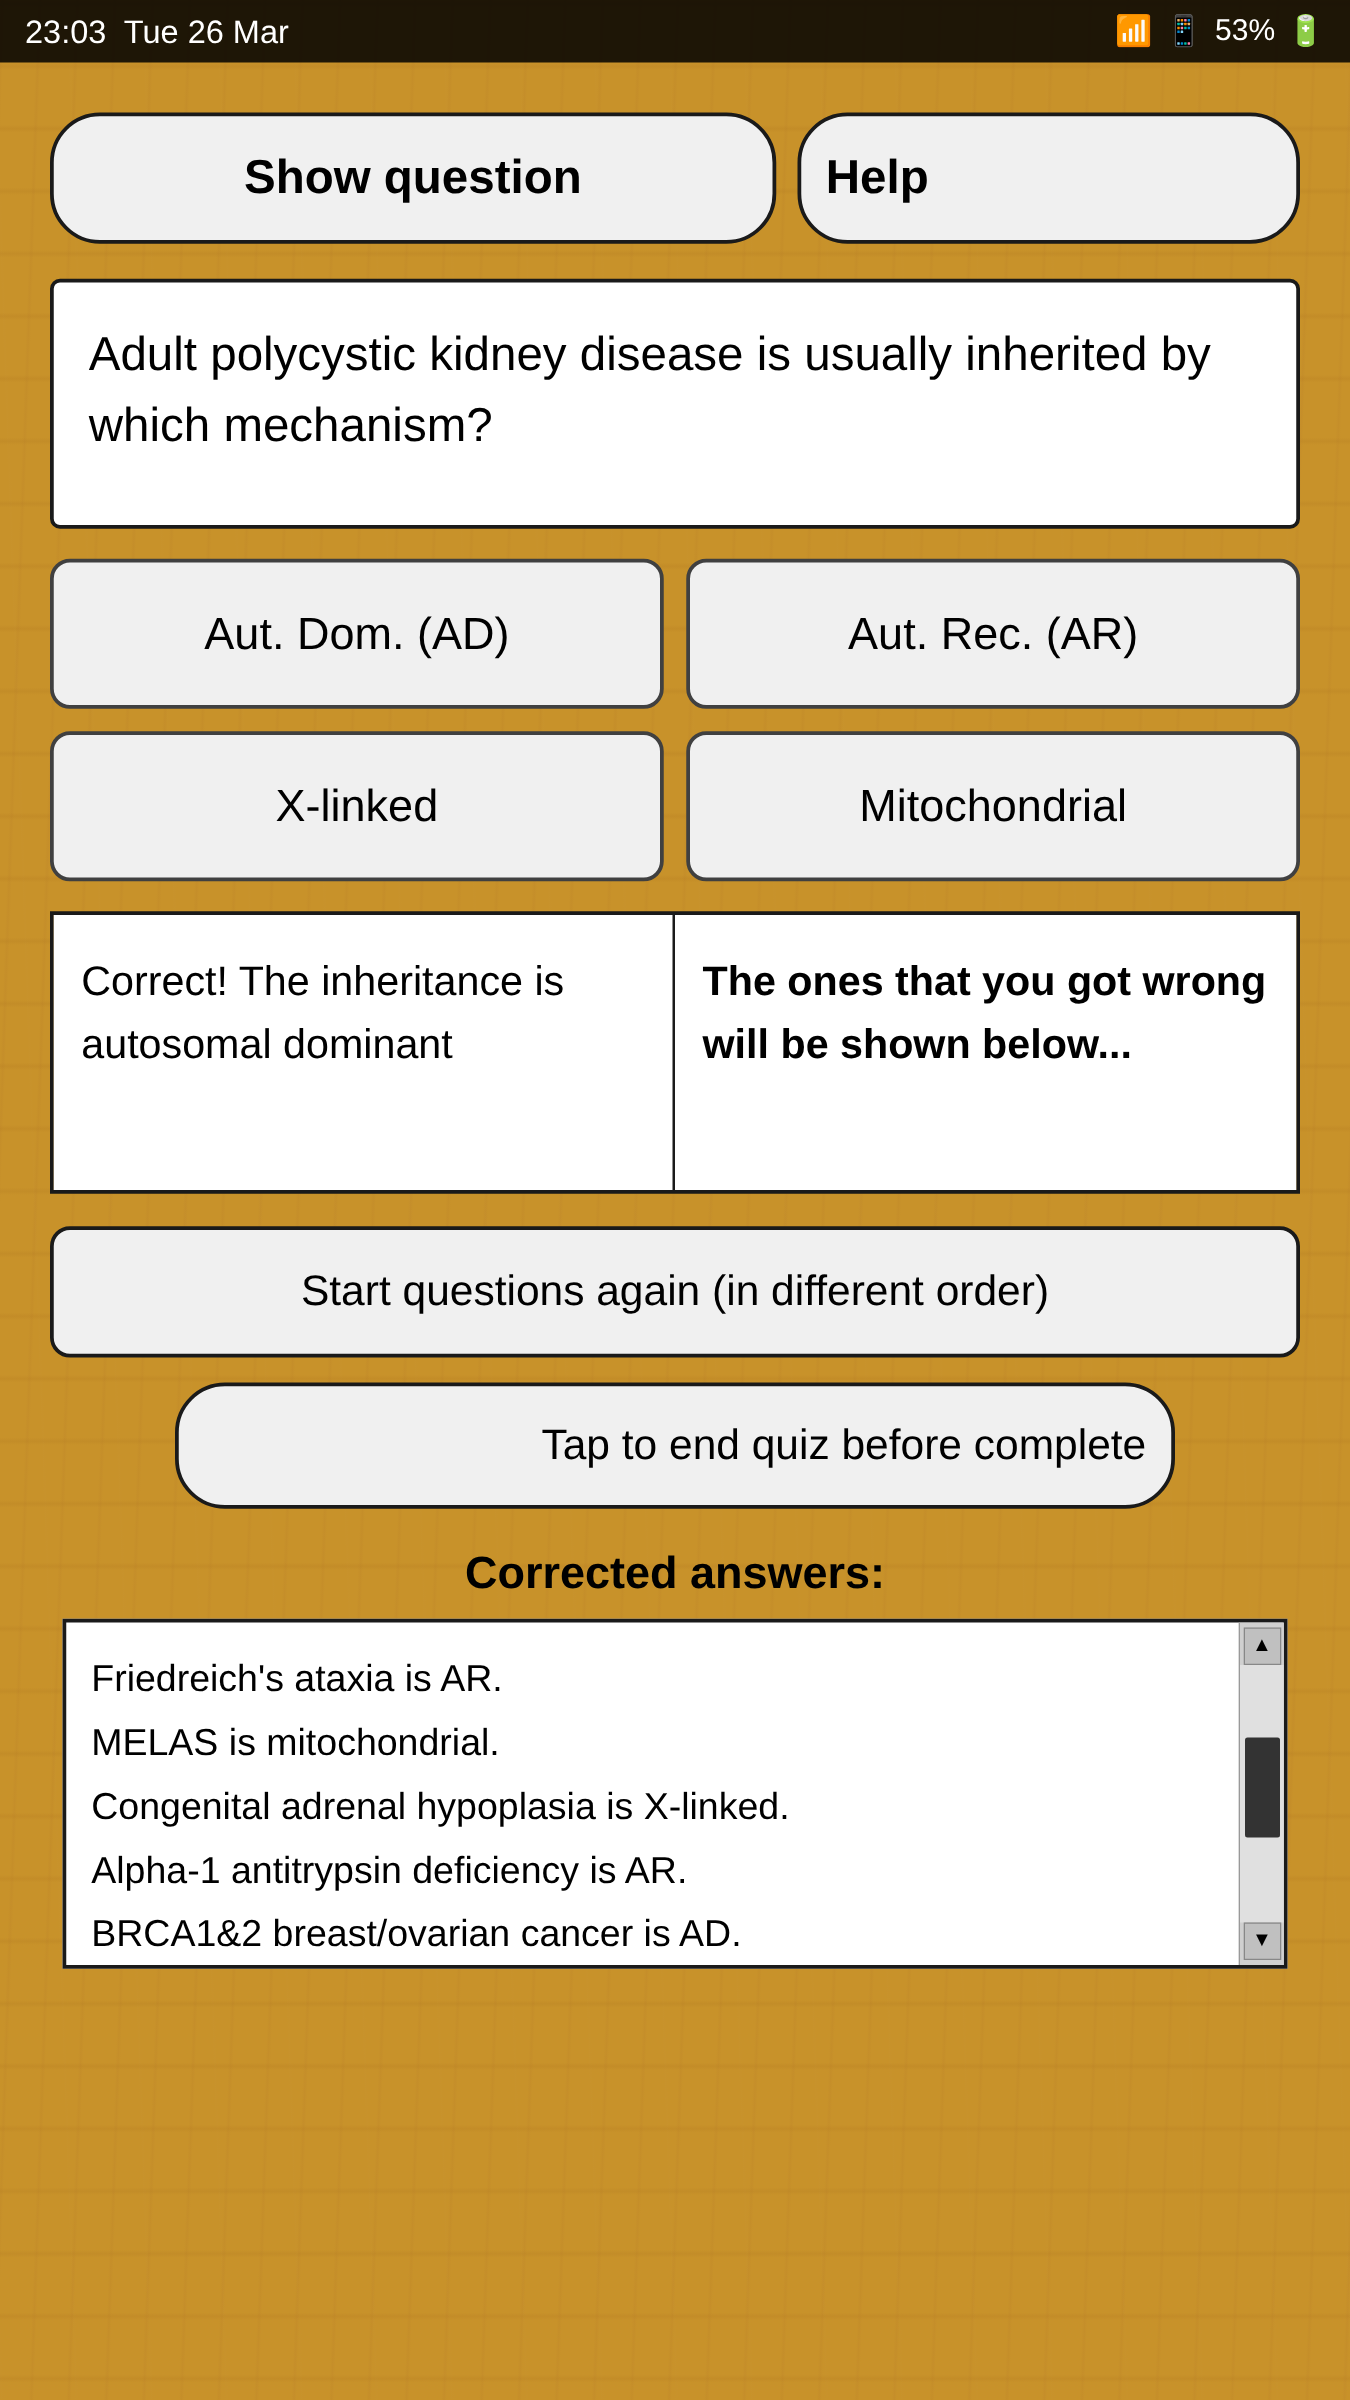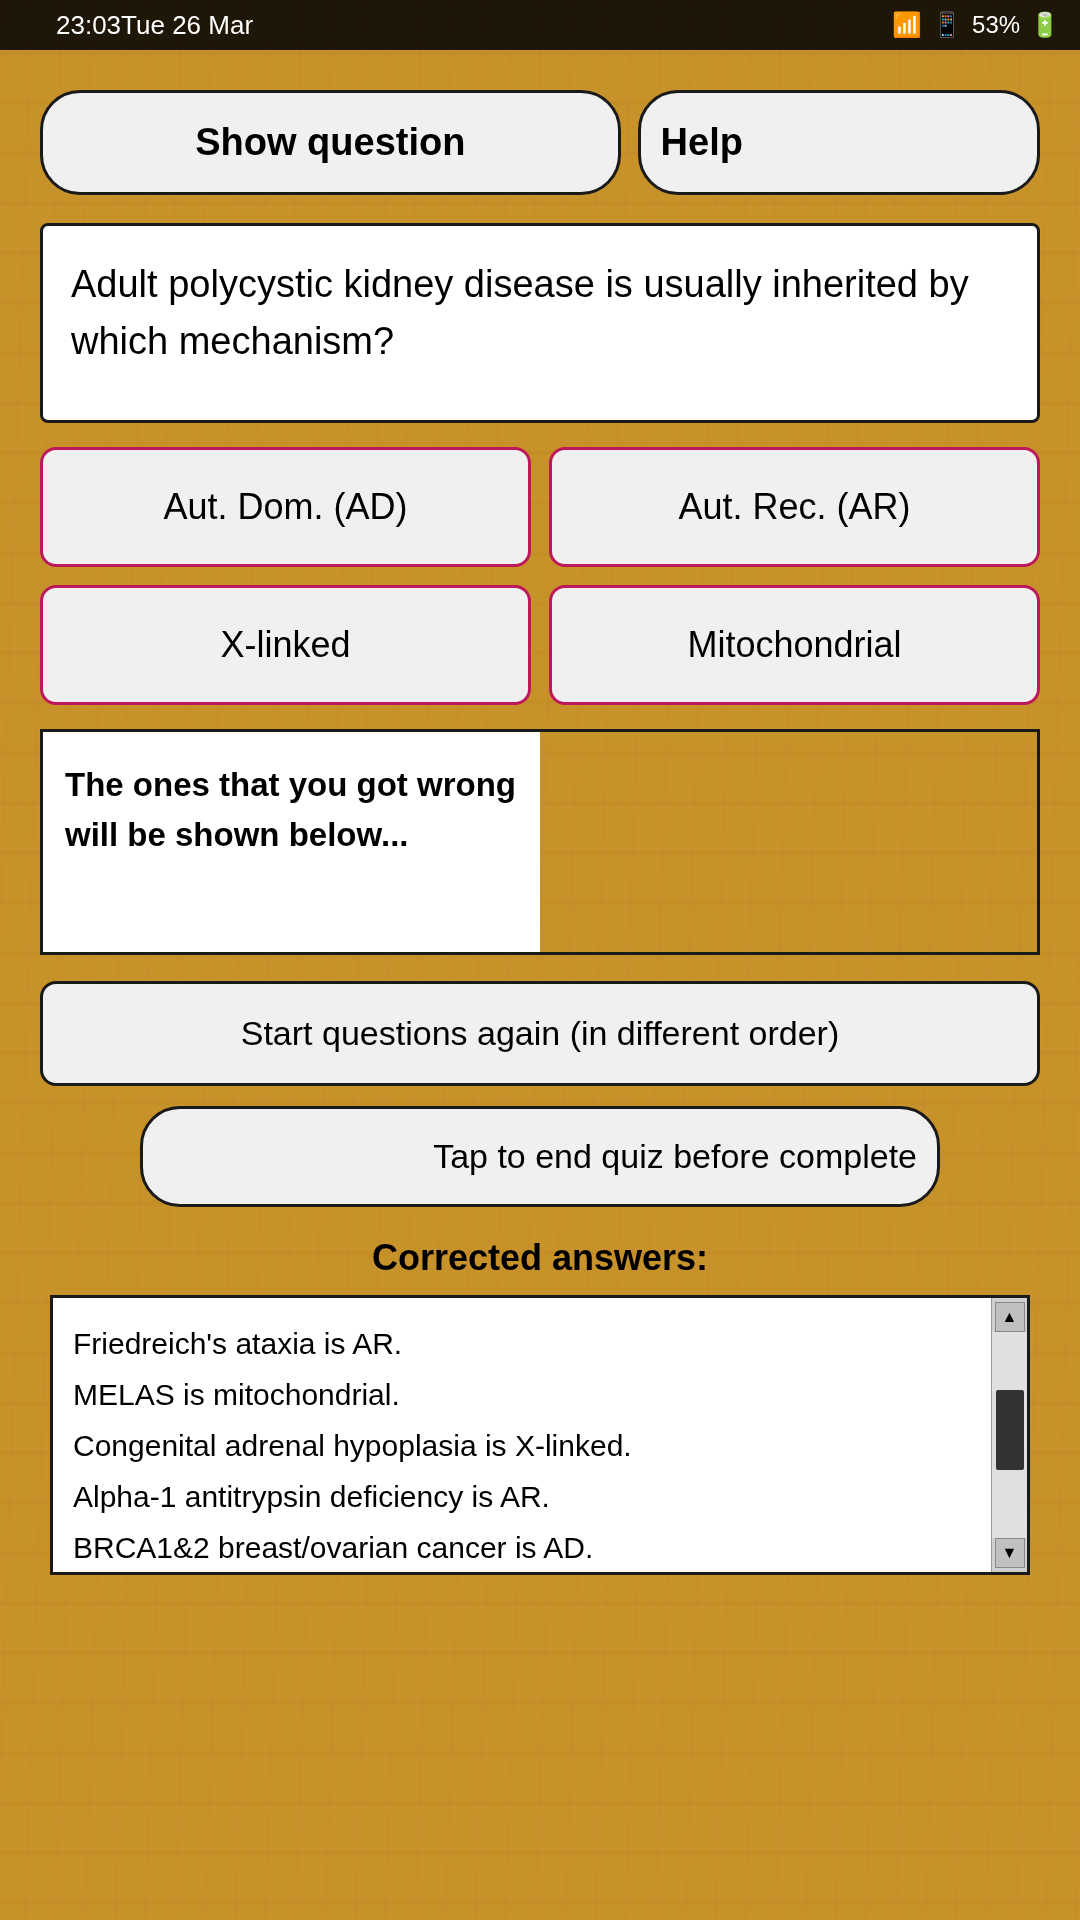--- a/index.html
+++ b/index.html
@@ -43,22 +43,21 @@
       display: flex;
       align-items: center;
       justify-content: space-between;
       padding: 0 20px;
       color: white;
       font-size: 26px;
     }
 
     .status-left {
       display: flex;
-      gap: 0;
-      margin-left: 36px;
+      gap: 14px;
     }
 
     .status-right {
       display: flex;
       align-items: center;
       gap: 10px;
       font-size: 24px;
     }
 
     
@@ -130,21 +129,21 @@
     
     .options-grid {
       display: grid;
       grid-template-columns: 1fr 1fr;
       gap: 18px;
       margin-bottom: 24px;
     }
 
     .option-btn {
       background: #f0f0f0;
-      border: 3px solid #be185d;
+      border: 3px solid #404040;
       border-radius: 16px;
       padding: 36px 13px;
       font-size: 36px;
       text-align: center;
       cursor: pointer;
     }
 
     
     .result-row {
       display: grid;
@@ -296,20 +295,23 @@
   </div>
 
   <div class="options-grid">
     <button class="option-btn">Aut. Dom. (AD)</button>
     <button class="option-btn">Aut. Rec. (AR)</button>
     <button class="option-btn">X-linked</button>
     <button class="option-btn">Mitochondrial</button>
   </div>
 
   <div class="result-row">
+    <div class="result-left">
+      <span>Correct! The inheritance is autosomal dominant</span>
+    </div>
     <div class="result-right">
       <span>The ones that you got wrong will be shown below...</span>
     </div>
   </div>
 
   <button class="btn-restart">Start questions again (in different order)</button>
 
   <button class="btn-end">Tap to end quiz before complete</button>
 
   <div class="corrected-label">

